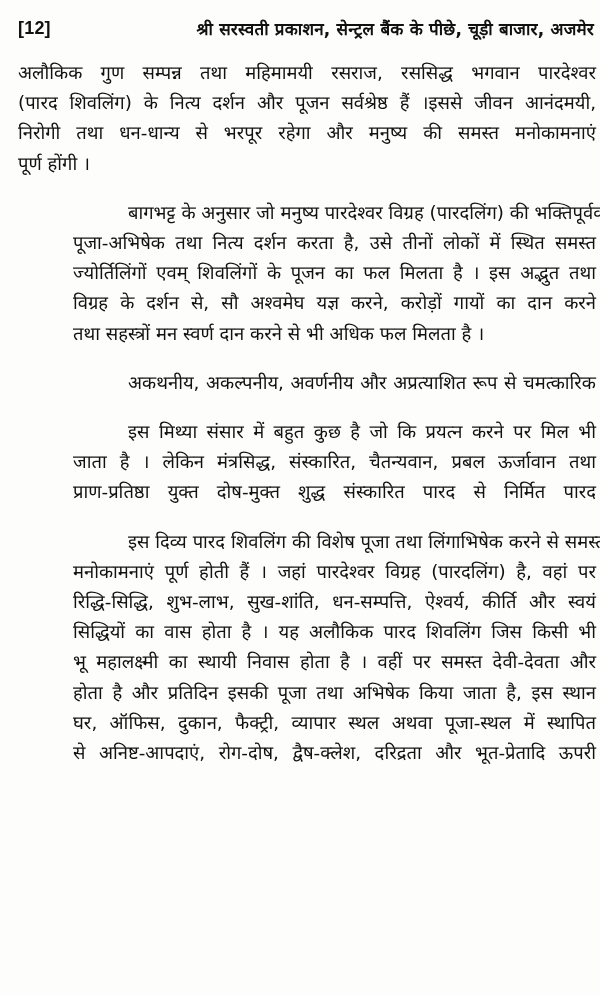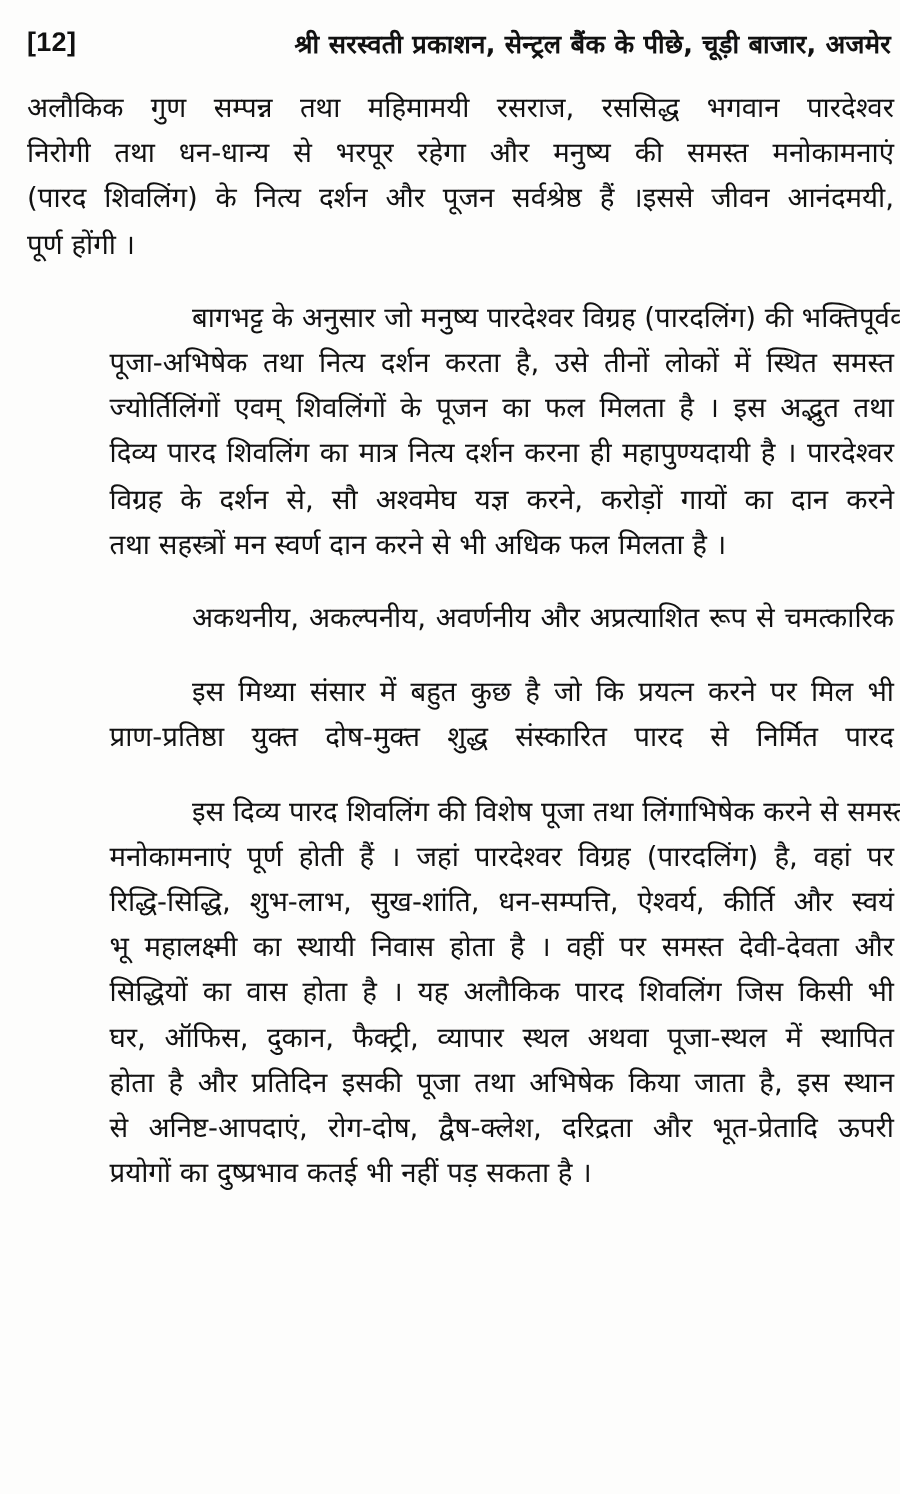--- a/index.html
+++ b/index.html
@@ -35,44 +35,43 @@
 
 <div class="page">
   <div class="header">
     <span class="page-num">[12]</span>
     <span class="publisher">श्री सरस्वती प्रकाशन, सेन्ट्रल बैंक के पीछे, चूड़ी बाजार, अजमेर</span>
   </div>
 
   <div class="content">
     <p class="para">
       <span class="line">अलौकिक गुण सम्पन्न तथा महिमामयी रसराज, रससिद्ध भगवान पारदेश्वर</span>
+      <span class="line">(पारद शिवलिंग) के नित्य दर्शन और पूजन सर्वश्रेष्ठ हैं ।इससे जीवन आनंदमयी,</span>
       <span class="line">निरोगी तथा धन-धान्य से भरपूर रहेगा और मनुष्य की समस्त मनोकामनाएं</span>
-      <span class="line">(पारद शिवलिंग) के नित्य दर्शन और पूजन सर्वश्रेष्ठ हैं ।इससे जीवन आनंदमयी,</span>
       <span class="line last">पूर्ण होंगी ।</span>
     </p>
     <p class="para indent">
       <span class="line">बागभट्ट के अनुसार जो मनुष्य पारदेश्वर विग्रह (पारदलिंग) की भक्तिपूर्वक</span>
       <span class="line">पूजा-अभिषेक तथा नित्य दर्शन करता है, उसे तीनों लोकों में स्थित समस्त</span>
       <span class="line">ज्योर्तिलिंगों एवम् शिवलिंगों के पूजन का फल मिलता है । इस अद्भुत तथा</span>
-      <span class="line">दिव्य पारद शिवलिंग का मात्र नित्य दर्शन करना ही महापुण्यदायी है । पारदेश्वर</span>
       <span class="line">विग्रह के दर्शन से, सौ अश्वमेघ यज्ञ करने, करोड़ों गायों का दान करने</span>
       <span class="line last">तथा सहस्त्रों मन स्वर्ण दान करने से भी अधिक फल मिलता है ।</span>
     </p>
     <p class="para indent">
       <span class="line">अकथनीय, अकल्पनीय, अवर्णनीय और अप्रत्याशित रूप से चमत्कारिक</span>
     </p>
     <p class="para indent">
       <span class="line">इस मिथ्या संसार में बहुत कुछ है जो कि प्रयत्न करने पर मिल भी</span>
+      <span class="line">जाता है । लेकिन मंत्रसिद्ध, संस्कारित, चैतन्यवान, प्रबल ऊर्जावान तथा</span>
       <span class="line">प्राण-प्रतिष्ठा युक्त दोष-मुक्त शुद्ध संस्कारित पारद से निर्मित पारद</span>
     </p>
     <p class="para indent">
       <span class="line">इस दिव्य पारद शिवलिंग की विशेष पूजा तथा लिंगाभिषेक करने से समस्त</span>
       <span class="line">मनोकामनाएं पूर्ण होती हैं । जहां पारदेश्वर विग्रह (पारदलिंग) है, वहां पर</span>
       <span class="line">रिद्धि-सिद्धि, शुभ-लाभ, सुख-शांति, धन-सम्पत्ति, ऐश्वर्य, कीर्ति और स्वयं</span>
+      <span class="line">सिद्धियों का वास होता है । यह अलौकिक पारद शिवलिंग जिस किसी भी</span>
       <span class="line">भू महालक्ष्मी का स्थायी निवास होता है । वहीं पर समस्त देवी-देवता और</span>
-      <span class="line">सिद्धियों का वास होता है । यह अलौकिक पारद शिवलिंग जिस किसी भी</span>
+      <span class="line">होता है और प्रतिदिन इसकी पूजा तथा अभिषेक किया जाता है, इस स्थान</span>
       <span class="line">घर, ऑफिस, दुकान, फैक्ट्री, व्यापार स्थल अथवा पूजा-स्थल में स्थापित</span>
-      <span class="line">होता है और प्रतिदिन इसकी पूजा तथा अभिषेक किया जाता है, इस स्थान</span>
       <span class="line">से अनिष्ट-आपदाएं, रोग-दोष, द्वैष-क्लेश, दरिद्रता और भूत-प्रेतादि ऊपरी</span>
-      <span class="line last">प्रयोगों का दुष्प्रभाव कतई भी नहीं पड़ सकता है ।</span>
     </p>
   </div>
 </div>
 
 </body></html>

